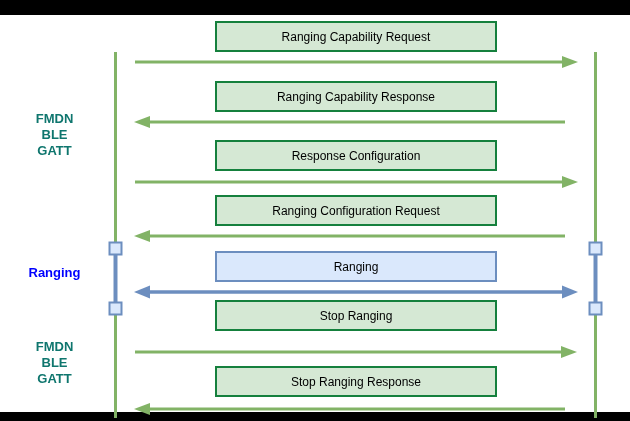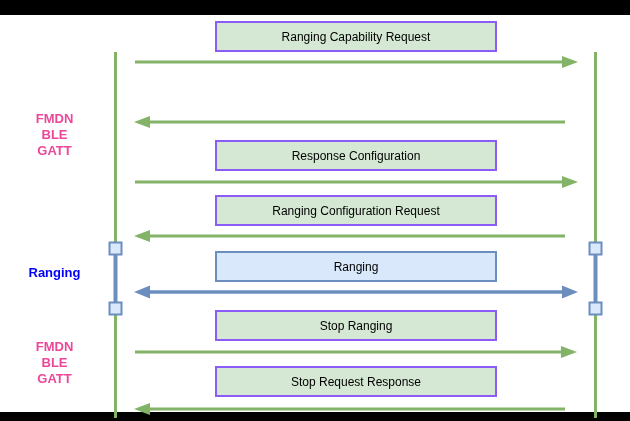--- a/index.html
+++ b/index.html
@@ -33,33 +33,33 @@
     height: 31px;
     box-sizing: border-box;
     display: flex;
     align-items: center;
     justify-content: center;
     font-size: 12px;
     color: #000000;
     z-index: 3;
     text-align: center;
   }
-  .msg-green { background: #d5e8d4; border: 2px solid #8b5cf6; }
+  .msg-green { background: #d5e8d4; border: 2px solid #15803d; }
   .msg-blue  { background: #dae8fc; border: 2px solid #6c8ebf; }
   .phase-label {
     position: absolute;
     left: 6px;
     width: 97px;
     text-align: center;
     font-weight: bold;
     font-size: 13px;
     line-height: 16px;
     z-index: 3;
   }
-  .label-green { color: #ec4899; }
+  .label-green { color: #0f766e; }
   .label-blue  { color: #0000ff; }
 </style>
 </head>
 <body>
 
 <div class="canvas">
 
   <div class="bar bar-top"></div>
   <div class="bar bar-bottom"></div>
 
@@ -108,30 +108,31 @@
     </g>
 
     <g>
       <line x1="565" y1="409" x2="149" y2="409" stroke="#82b366" stroke-width="3"></line>
       <polygon points="134,409 150,403 150,415" fill="#82b366"></polygon>
     </g>
   </svg>
 
   <div class="msg-box msg-green" style="top:21px">Ranging Capability Request</div>
 
+  <div class="msg-box msg-green" style="top:81px">Ranging Capability Response</div>
 
   <div class="msg-box msg-green" style="top:140px">Response Configuration</div>
 
   <div class="msg-box msg-green" style="top:195px">Ranging Configuration Request</div>
 
   <div class="msg-box msg-blue" style="top:251px">Ranging</div>
 
-  <div class="msg-box msg-green" style="top:310px">Stop Ranging</div>
+  <div class="msg-box msg-green" style="top:300px">Stop Ranging</div>
 
-  <div class="msg-box msg-green" style="top:366px">Stop Request Response</div>
+  <div class="msg-box msg-green" style="top:366px">Stop Ranging Response</div>
 
   <div class="phase-label label-green" style="top:111px">
     <div>FMDN</div>
     <div>BLE</div>
     <div>GATT</div>
   </div>
 
   <div class="phase-label label-blue" style="top:265px">
     <div>Ranging</div>
   </div>

